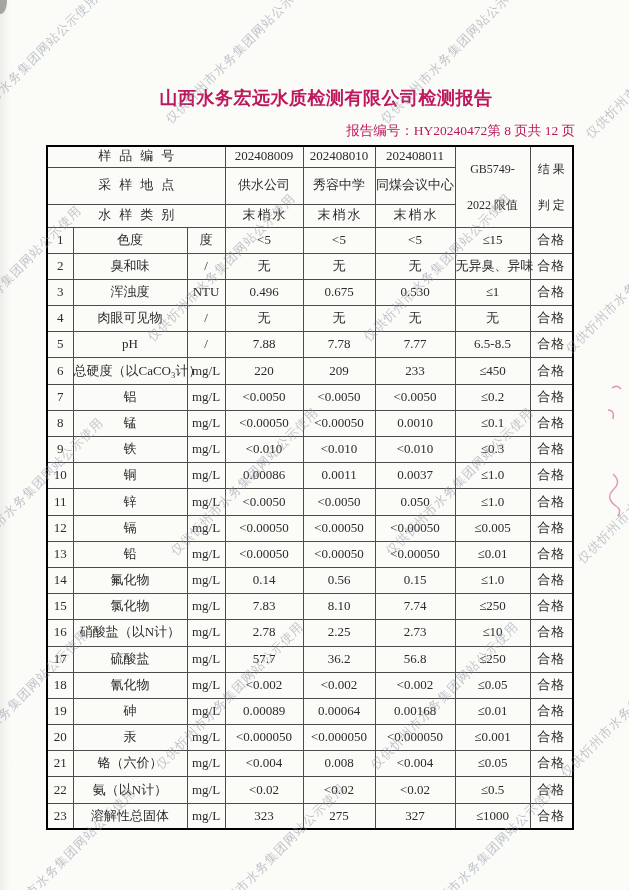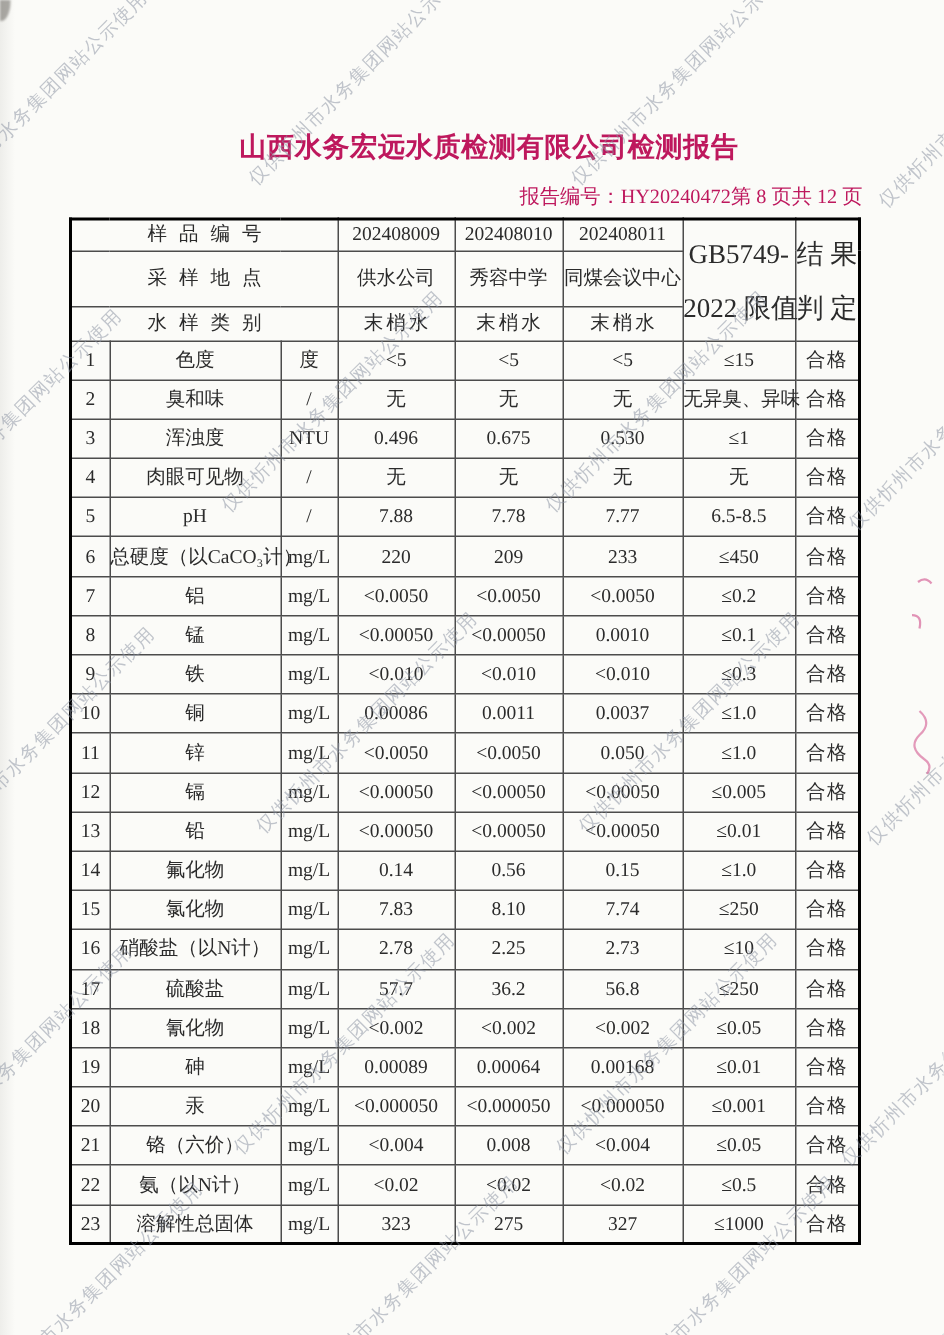--- a/index.html
+++ b/index.html
@@ -46,21 +46,21 @@
     color:#2b2b2b;
     overflow:visible; white-space:nowrap;
   }
   tr.h1 { height:21px; }
   tr.h2 { height:37px; }
   tr.h3 { height:23px; }
   tr.data-row { height:26.2px; }
   td.label-cell { letter-spacing:8px; text-indent:8px; }
   td.loc-cell { white-space:normal; line-height:1.25; font-size:12.5px; }
   td.type-cell { letter-spacing:2px; text-indent:2px; }
-  td.span-cell div { line-height:36px; font-size:18px;text-align:center; }
+  td.span-cell div { line-height:36px; font-size:12px;text-align:center; }
   td.cell-no { font-size:12.5px; }
   td.cell-item { text-align:left; padding-left:6px; font-size:12px; }
   td.cell-unit { font-size:12px; }
   td.cell-value { font-size:12.5px; }
   td.cell-limit { font-size:12.5px; }
   td.cell-result { font-size:12px; letter-spacing:1px; }
   .wm {
     position:absolute;
     transform:translate(-50%,-50%) rotate(-45deg);
     color:rgba(138,145,162,0.52);

